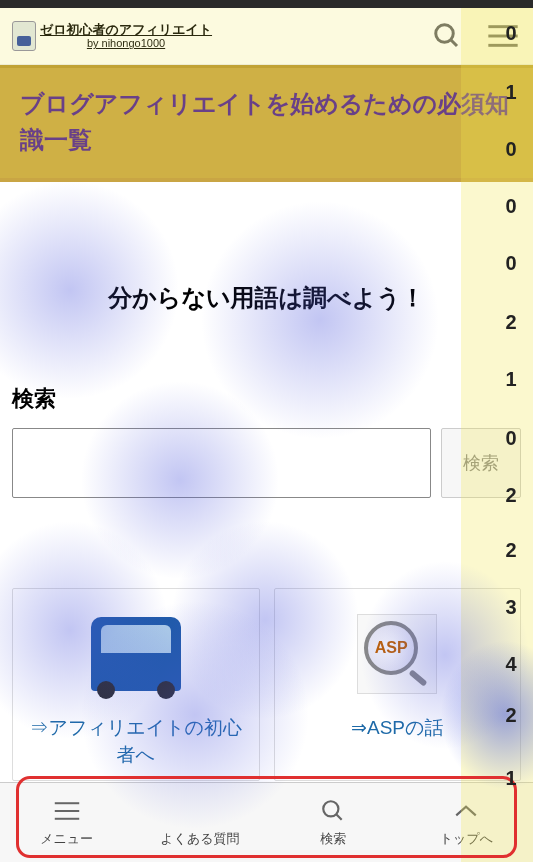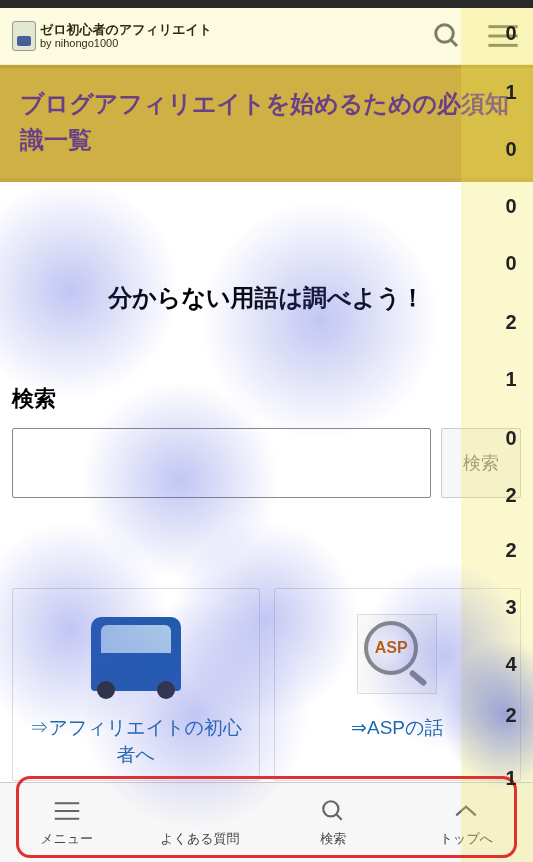--- a/index.html
+++ b/index.html
@@ -15,20 +15,21 @@
       height: 8px;
       background: #2a2a2a;
     }
     .header {
       display: flex;
       align-items: center;
       padding: 10px 12px;
       background: #fff;
       border-bottom: 1px solid #eee;
       position: relative;
+      text-decoration: underline;
     }
     .logo-wrap {
       display: flex;
       align-items: center;
       gap: 4px;
     }
     .logo-badge {
       width: 24px;
       height: 30px;
       background: #e0e8f0;
@@ -46,21 +47,21 @@
     }
     .site-title {
       font-size: 13px;
       font-weight: bold;
       line-height: 1.2;
     }
     .site-sub {
       font-size: 11px;
       font-weight: normal;
       display: block;
-      text-align: left;
+      text-align: center;
     }
     .header-actions {
       margin-left: auto;
       display: flex;
       align-items: center;
       gap: 20px;
     }
     .icon-btn {
       width: 36px;
       height: 36px;

